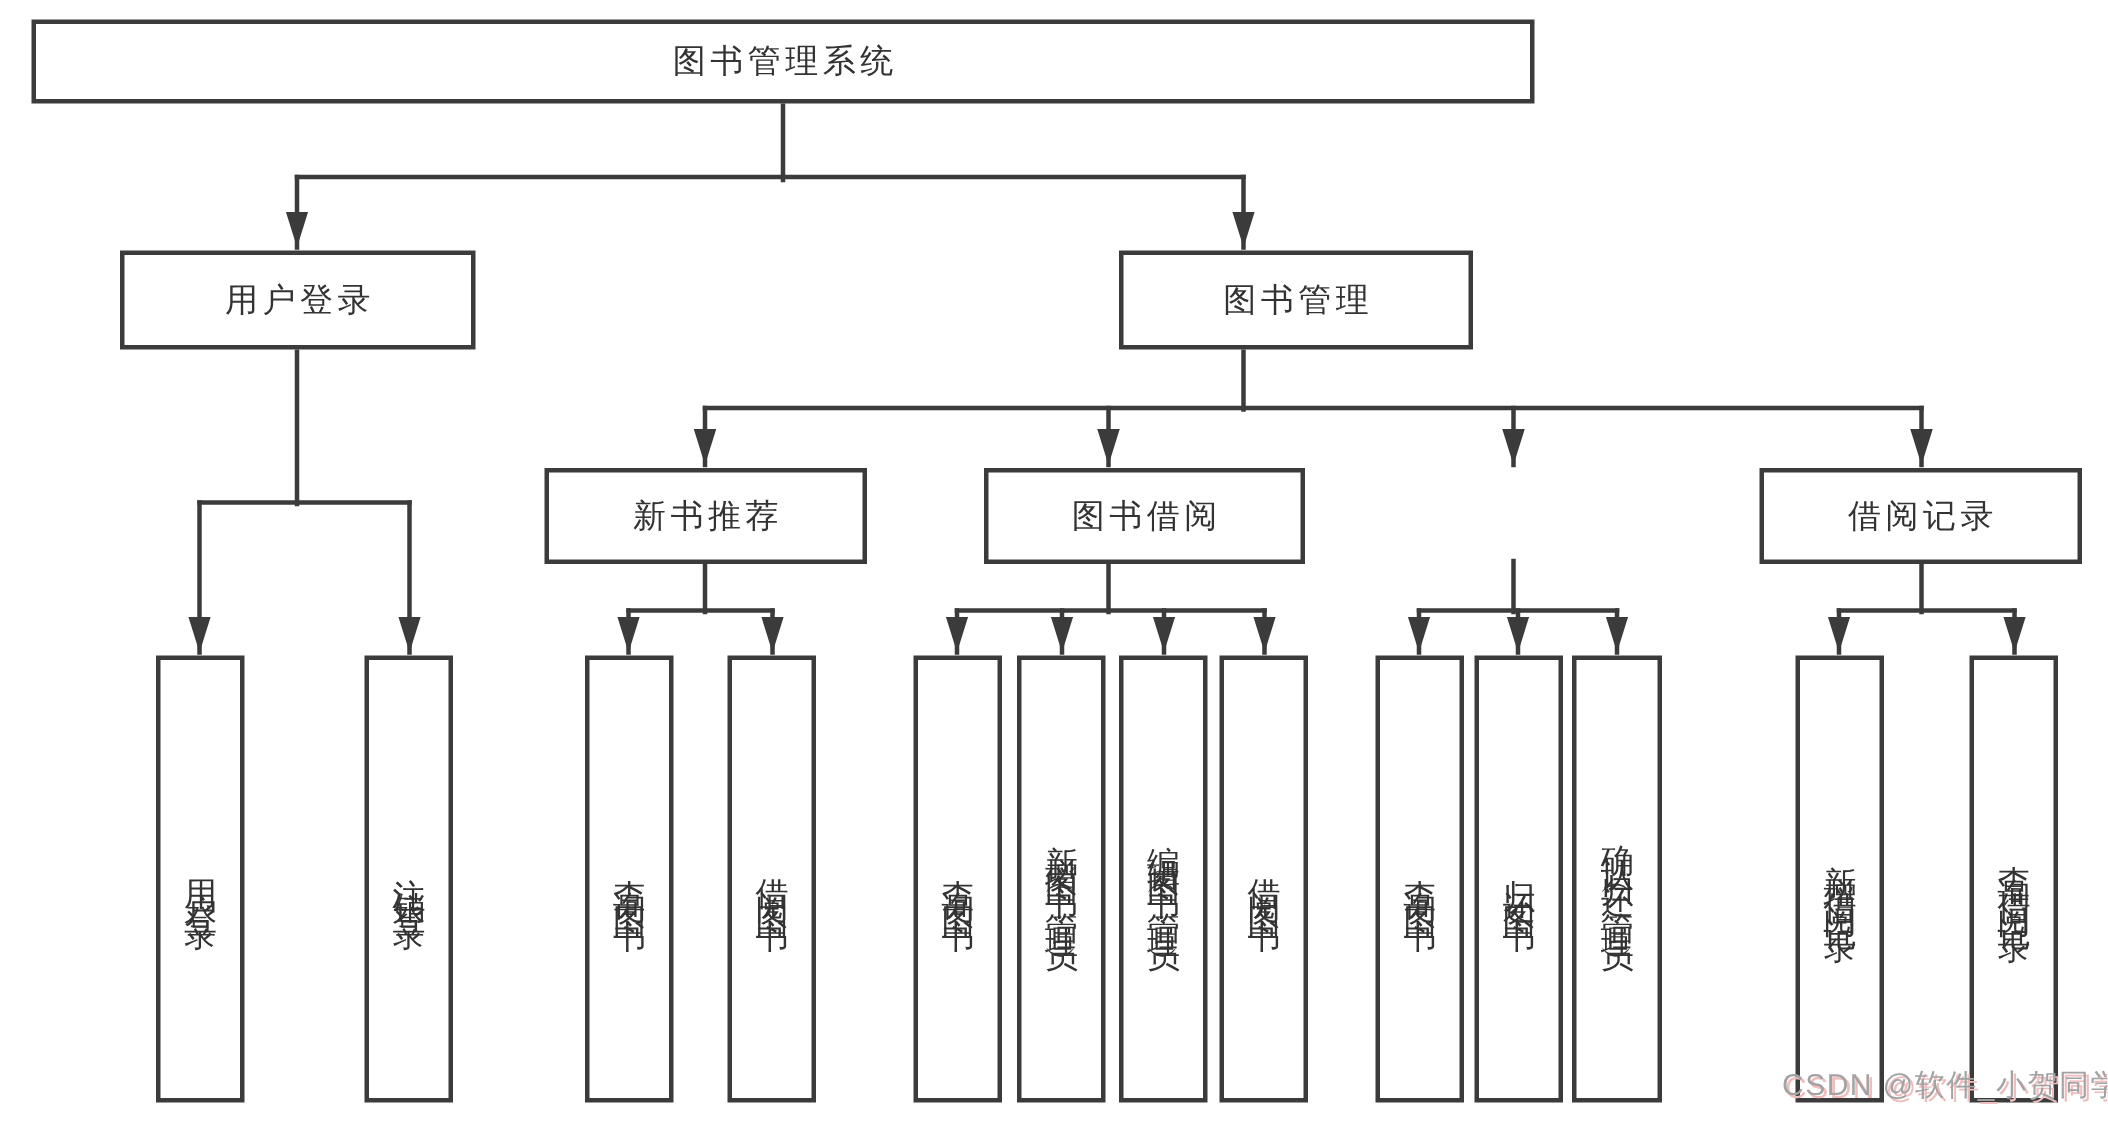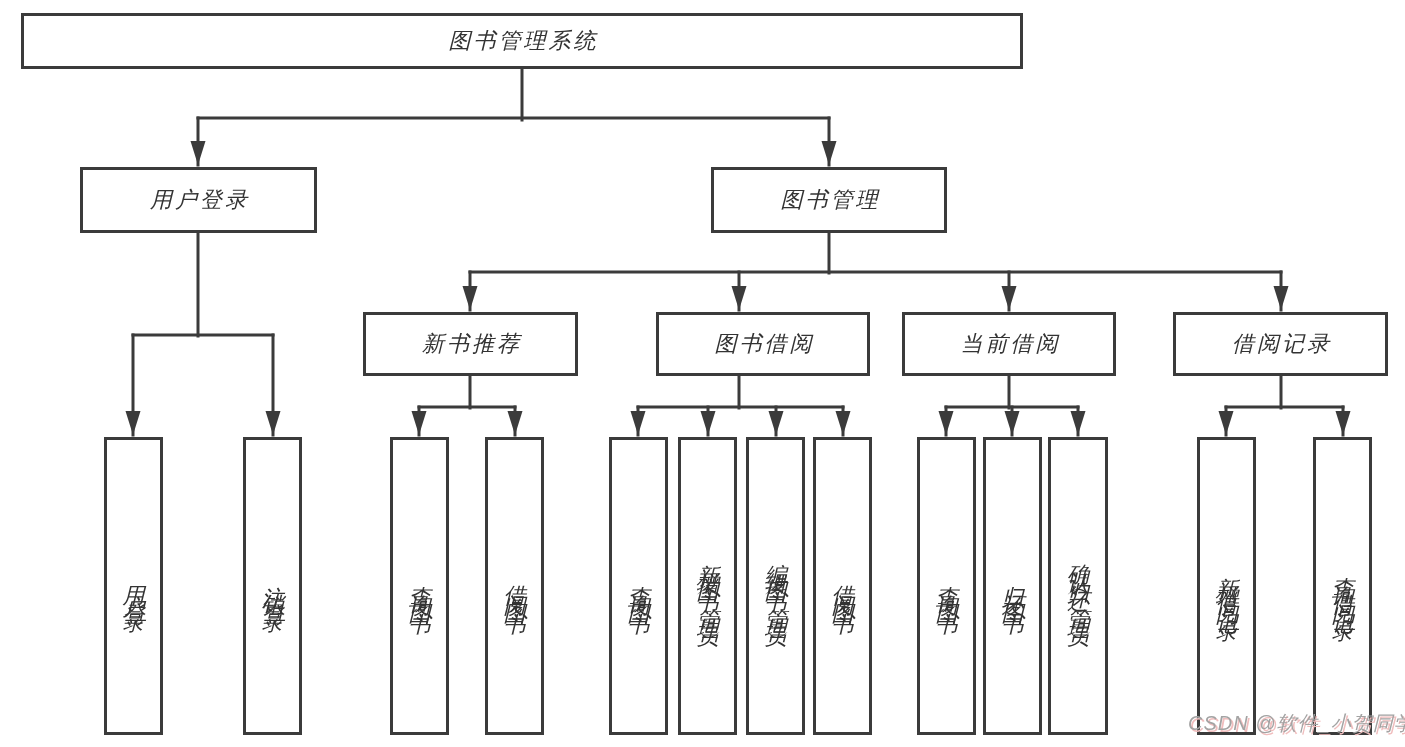--- a/index.html
+++ b/index.html
@@ -1,18 +1,18 @@
 <!DOCTYPE html>
 <html><head>
 <meta charset="utf-8">
 <style>
   html,body{margin:0;padding:0;background:#fff;}
   .stage{
     position:relative;width:1405px;height:747px;background:#ffffff;
-    font-family:"Liberation Sans", sans-serif;overflow:hidden;font-style:italic;
+    font-family:"Liberation Sans", sans-serif;overflow:hidden;
   }
   .edges{position:absolute;left:0;top:0;pointer-events:none;}
   .box{
     position:absolute;box-sizing:border-box;background:#ffffff;
     border:3px solid #3b3b3b;display:flex;align-items:center;justify-content:center;
     color:#333333;font-size:22px;letter-spacing:3px;z-index:2;
     text-indent:3px;
   }
   .leaf span{
     writing-mode:vertical-rl;text-orientation:mixed;
@@ -80,32 +80,29 @@
     </g>
   </svg>
 
   <div class="box" style="left:21px;top:13px;width:1002px;height:56px">
     <span>图书管理系统</span>
   </div>
 
   <div class="box" style="left:80px;top:167px;width:237px;height:66px">
     <span>用户登录</span>
   </div>
-  <div class="box" style="left:711px;top:167px;width:236px;height:66px">
+  <div class="box" style="left:746px;top:167px;width:236px;height:66px">
     <span>图书管理</span>
   </div>
 
   <div class="box" style="left:363px;top:312px;width:215px;height:64px">
     <span>新书推荐</span>
   </div>
   <div class="box" style="left:656px;top:312px;width:214px;height:64px">
     <span>图书借阅</span>
-  </div>
-  <div class="box" style="left:902px;top:312px;width:214px;height:64px">
-    <span>当前借阅</span>
   </div>
   <div class="box" style="left:1173px;top:312px;width:215px;height:64px">
     <span>借阅记录</span>
   </div>
 
   <div class="box leaf" style="left:104px;top:437px;width:59px;height:298px">
     <span>用户登录</span>
   </div>
   <div class="box leaf" style="left:243px;top:437px;width:59px;height:298px">
     <span>注销登录</span>

